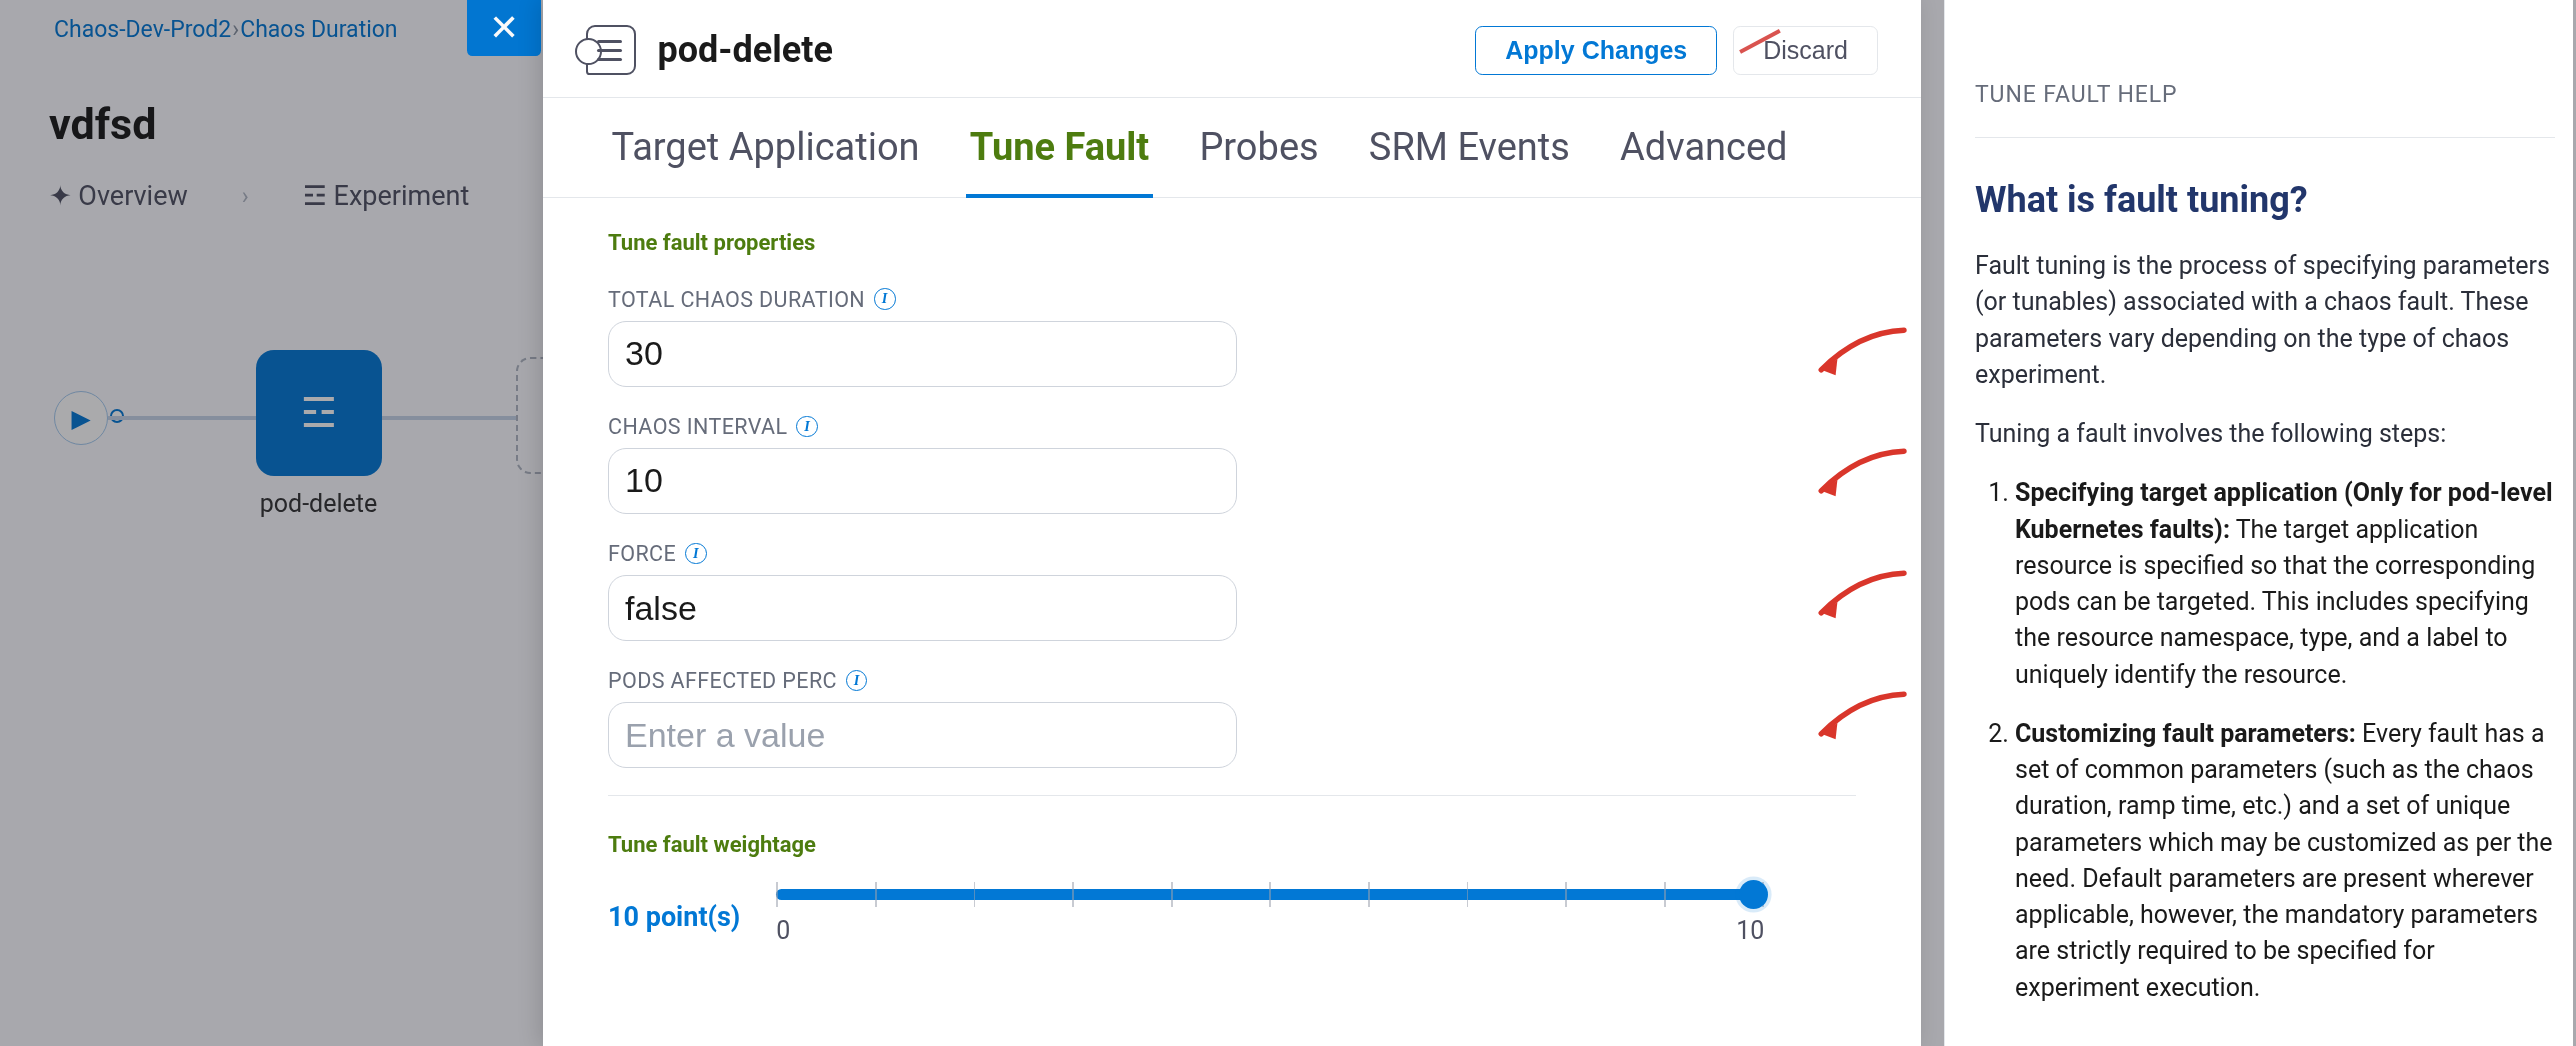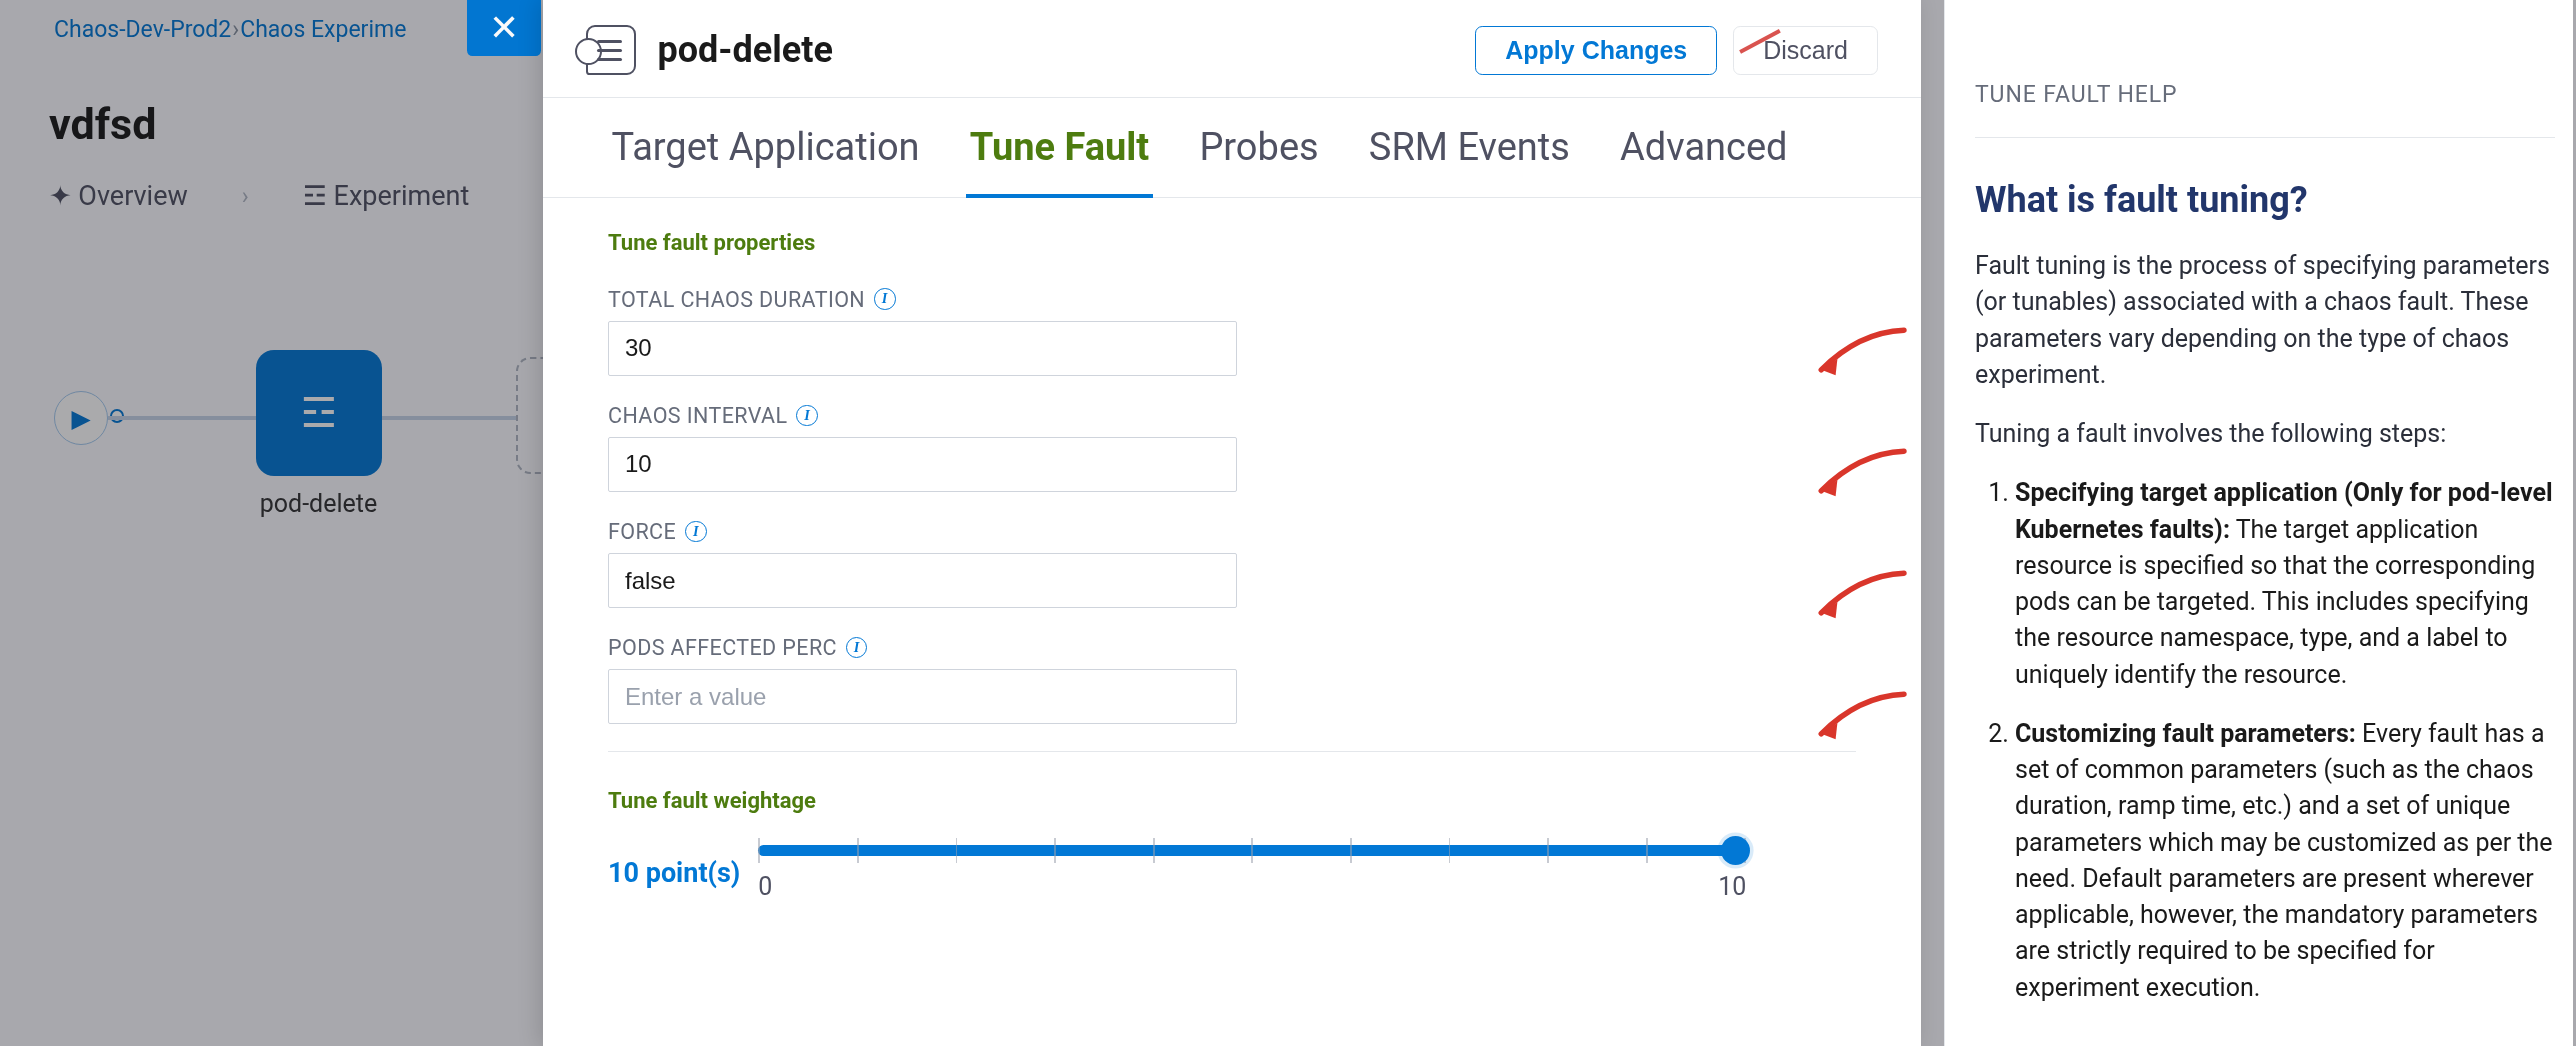--- a/index.html
+++ b/index.html
@@ -209,31 +209,31 @@
     margin-bottom: 9px;
   }
   .info-icon {
     width: 21.5px; height:21.5px; border:1.8px solid #0278d5; border-radius:50%;
     color:#0278d5; font-size:14.4px; line-height:18px; text-align:center; font-weight:700;
     font-family: Georgia, serif; font-style: italic;
   }
   .text-input {
     width: 629px;
     padding: 12.6px 16px;
-    font-size: 24px;
+    font-size: 34px;
     border: 1.3px solid #cfd4dc;
-    border-radius: 2px;
+    border-radius: 18px;
     color: #1a1a1a;
     background:#fff;
   }
   .text-input::placeholder { color:#9aa1ad; }
 
   hr.sep { border:none; border-top:0.9px solid #e4e7eb; margin: 18px 0 36px 0; }
 
-  .weight-row { display:flex; align-items:center; gap:18px; margin-top:27px;}
+  .weight-row { display:flex; align-items:center; gap:36px; margin-top:27px;}
   .weight-label { color:#0278d5; font-weight:700; font-size:27px; white-space:nowrap;}
   .slider-wrap { position:relative; width:988px; }
   .slider-track {
     height: 10.8px; background:#0278d5; border-radius:5.4px; position:relative;
   }
   .slider-ticks { position:absolute; top:-7.2px; left:0; right:0; height:25px; display:flex; justify-content:space-between; }
   .slider-ticks span { width:1.8px; height:25px; background:#9aa1ad; opacity:0.55;}
   .slider-thumb {
     position:absolute; right:-3.6px; top:-9px; width:29px; height:29px; border-radius:50%;
     background:#0278d5; box-shadow:0 0 0 3.6px rgba(2,120,213,0.15);
@@ -284,21 +284,21 @@
   .help-body b { font-weight:700; }
 
 </style>
 </head>
 <body>
 
 <div class="bg-page">
   <div class="bg-breadcrumb">
     <span>Chaos-Dev-Prod2</span>
     <span class="chev">›</span>
-    <span>Chaos Experime</span>
+    <span>Chaos Duration</span>
   </div>
   <div class="bg-title">vdfsd</div>
   <div class="bg-tabs">
     <span>
       <span>✦</span>
       <span>Overview</span>
     </span>
     <span class="sep">›</span>
     <span>
       <span>☲</span>

